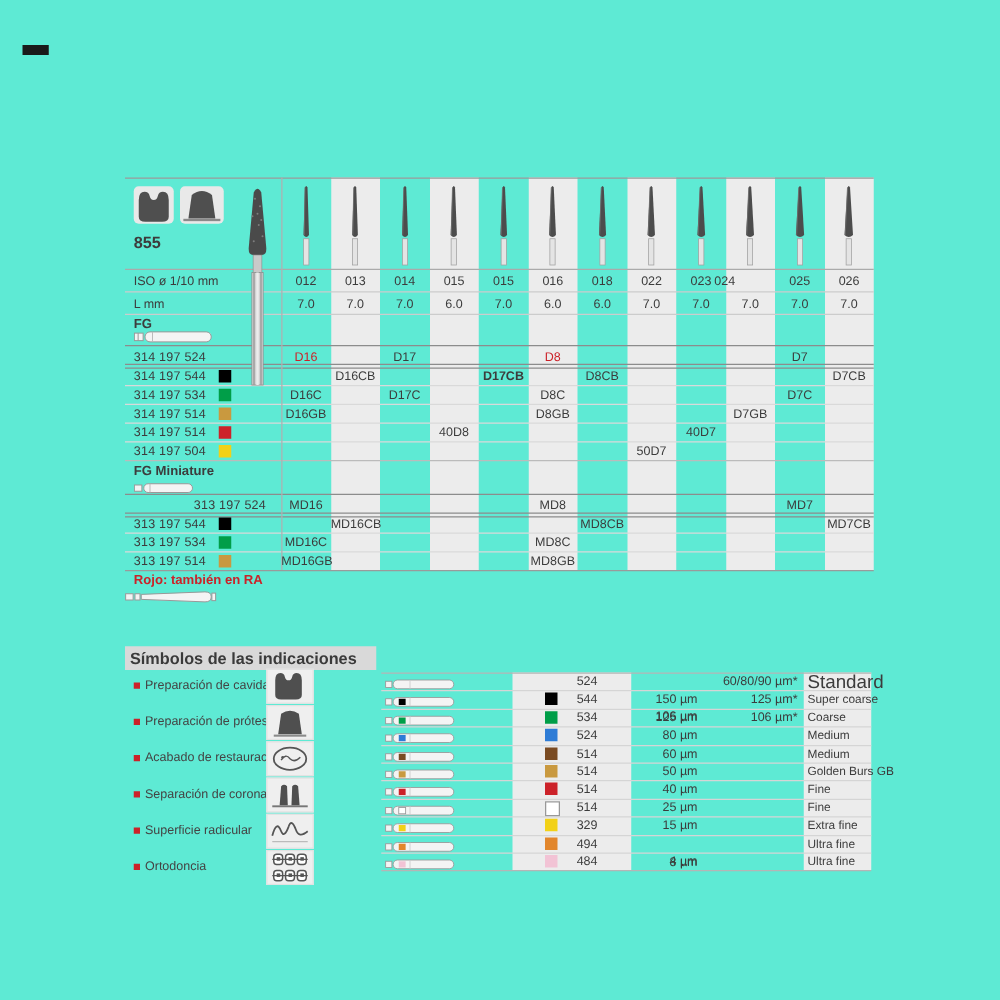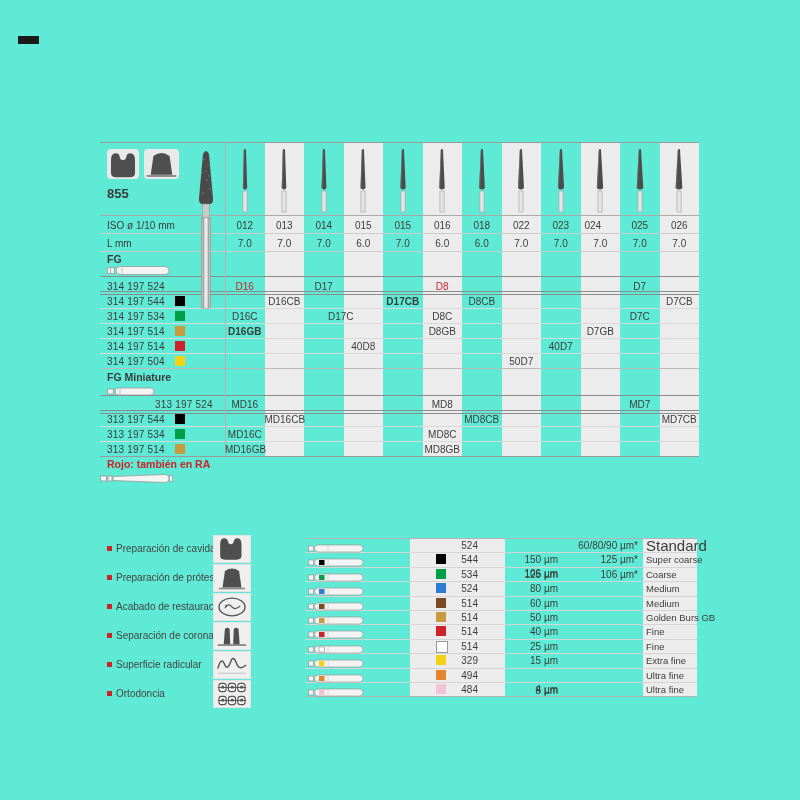--- a/index.html
+++ b/index.html
@@ -157,21 +157,21 @@
     <path d="M5,4 L3.52,42" stroke="#6e6e6e" stroke-width="0.7"></path>
     <rect x="3.9" y="45" width="4.2" height="21" fill="#e4e4e4" stroke="#a0a0a0" stroke-width="0.6"></rect>
   </svg></div>
       <div class="t tc" style="left:541px;top:220px;width:39.5px;">023</div>
       <div class="t tc" style="left:541px;top:238px;width:39.5px;">7.0</div>
       <div class="abs" style="left:594.25px;top:146px;width:12px;height:68px;"><svg width="12" height="68" viewBox="0 0 12 68">
     <path d="M5,4 Q6,1.5 7,4 L9.190000000000001,42 Q6,45 2.8099999999999996,42 Z" fill="#4c4c4c"></path>
     <path d="M5,4 L3.4099999999999997,42" stroke="#6e6e6e" stroke-width="0.7"></path>
     <rect x="3.9" y="45" width="4.2" height="21" fill="#e4e4e4" stroke="#a0a0a0" stroke-width="0.6"></rect>
   </svg></div>
-      <div class="t tc" style="left:573px;top:220px;width:39.5px;">024</div>
+      <div class="t tc" style="left:560px;top:220px;width:39.5px;">024</div>
       <div class="t tc" style="left:580.5px;top:238px;width:39.5px;">7.0</div>
       <div class="abs" style="left:633.75px;top:146px;width:12px;height:68px;"><svg width="12" height="68" viewBox="0 0 12 68">
     <path d="M5,4 Q6,1.5 7,4 L9.3,42 Q6,45 2.6999999999999997,42 Z" fill="#4c4c4c"></path>
     <path d="M5,4 L3.3,42" stroke="#6e6e6e" stroke-width="0.7"></path>
     <rect x="3.9" y="45" width="4.2" height="21" fill="#e4e4e4" stroke="#a0a0a0" stroke-width="0.6"></rect>
   </svg></div>
       <div class="t tc" style="left:620px;top:220px;width:39.5px;">025</div>
       <div class="t tc" style="left:620px;top:238px;width:39.5px;">7.0</div>
       <div class="abs" style="left:673.25px;top:146px;width:12px;height:68px;"><svg width="12" height="68" viewBox="0 0 12 68">
     <path d="M5,4 Q6,1.5 7,4 L9.41,42 Q6,45 2.59,42 Z" fill="#4c4c4c"></path>
@@ -205,26 +205,26 @@
       <div class="t tc" style="left:620px;top:280.5px;width:39.5px;">D7</div>
       <div class="t" style="left:107px;top:295.5px;letter-spacing:0.2px;">314 197 544</div>
       <div class="sq" style="left:175px;top:295.5px;background:#000000;"></div>
       <div class="t tc" style="left:264.5px;top:295.5px;width:39.5px;">D16CB</div>
       <div class="t tc" style="left:383px;top:295.5px;width:39.5px;font-weight:bold;">D17CB</div>
       <div class="t tc" style="left:462px;top:295.5px;width:39.5px;">D8CB</div>
       <div class="t tc" style="left:659.5px;top:295.5px;width:39.5px;">D7CB</div>
       <div class="t" style="left:107px;top:310.5px;letter-spacing:0.2px;">314 197 534</div>
       <div class="sq" style="left:175px;top:310.5px;background:#009e48;"></div>
       <div class="t tc" style="left:225px;top:310.5px;width:39.5px;">D16C</div>
-      <div class="t tc" style="left:304px;top:310.5px;width:39.5px;margin-left:17px;">D17C</div>
+      <div class="t tc" style="left:304px;top:310.5px;width:39.5px;">D17C</div>
       <div class="t tc" style="left:422.5px;top:310.5px;width:39.5px;">D8C</div>
       <div class="t tc" style="left:620px;top:310.5px;width:39.5px;">D7C</div>
       <div class="t" style="left:107px;top:325.5px;letter-spacing:0.2px;">314 197 514</div>
       <div class="sq" style="left:175px;top:325.5px;background:#c9993f;"></div>
-      <div class="t tc" style="left:225px;top:325.5px;width:39.5px;font-weight:bold;">D16GB</div>
+      <div class="t tc" style="left:225px;top:325.5px;width:39.5px;">D16GB</div>
       <div class="t tc" style="left:422.5px;top:325.5px;width:39.5px;">D8GB</div>
       <div class="t tc" style="left:580.5px;top:325.5px;width:39.5px;">D7GB</div>
       <div class="t" style="left:107px;top:340.5px;letter-spacing:0.2px;">314 197 514</div>
       <div class="sq" style="left:175px;top:340.5px;background:#cc2229;"></div>
       <div class="t tc" style="left:343.5px;top:340.5px;width:39.5px;">40D8</div>
       <div class="t tc" style="left:541px;top:340.5px;width:39.5px;">40D7</div>
       <div class="t" style="left:107px;top:355.5px;letter-spacing:0.2px;">314 197 504</div>
       <div class="sq" style="left:175px;top:355.5px;background:#f2d117;"></div>
       <div class="t tc" style="left:501.5px;top:355.5px;width:39.5px;">50D7</div>
       <div class="t" style="left:107px;top:398.5px;letter-spacing:0.2px;margin-left:48px;">313 197 524</div>
@@ -239,20 +239,23 @@
       <div class="t" style="left:107px;top:428.5px;letter-spacing:0.2px;">313 197 534</div>
       <div class="sq" style="left:175px;top:428.5px;background:#009e48;"></div>
       <div class="t tc" style="left:225px;top:428.5px;width:39.5px;">MD16C</div>
       <div class="t tc" style="left:422.5px;top:428.5px;width:39.5px;">MD8C</div>
       <div class="t" style="left:107px;top:443.5px;letter-spacing:0.2px;">313 197 514</div>
       <div class="sq" style="left:175px;top:443.5px;background:#c9993f;"></div>
       <div class="t tc" style="left:225px;top:443.5px;width:39.5px;">MD16GB</div>
       <div class="t tc" style="left:422.5px;top:443.5px;width:39.5px;">MD8GB</div>
     </div>
 
+  <div class="headbar" style="left:100px;top:517px;width:201px;">
+    <div class="ht">Símbolos de las indicaciones</div>
+  </div>
   <div id="symbols-layer" class="abs" style="left:0;top:0;width:800px;height:800px;">
       <div class="bullet" style="left:107px;top:546px;"></div>
       <div class="t" style="left:116px;top:543px;color:#444;">Preparación de cavidades</div>
       <div class="symicon" style="left:213px;top:535px;width:36px;height:26px;"><svg width="36" height="26" viewBox="0 0 26 22">
           <path d="M3,17 V7 Q3,2 6.5,2 Q9,2 9.5,4.5 Q10,7 12,7 Q14,7 14.5,4.5 Q15,2 17.5,2 Q21,2 21,7 V17 Q21,20 17,20 H7 Q3,20 3,17 Z" fill="#4f4f4f"></path>
         </svg></div>
       <div class="bullet" style="left:107px;top:575px;"></div>
       <div class="t" style="left:116px;top:572px;color:#444;">Preparación de prótesis</div>
       <div class="symicon" style="left:213px;top:564px;width:36px;height:26px;"><svg width="36" height="26" viewBox="0 0 26 22">
           <path d="M5,19 L7,5 Q13,1 19,5 L21,19 Z" fill="#4f4f4f"></path>

